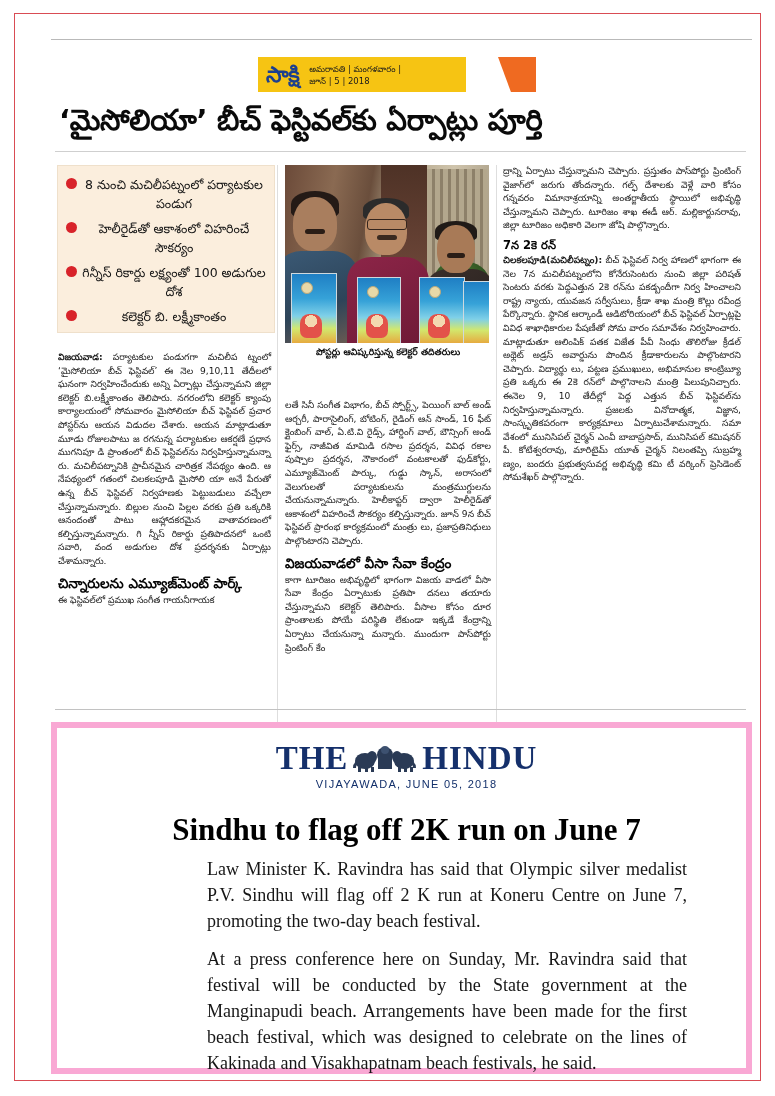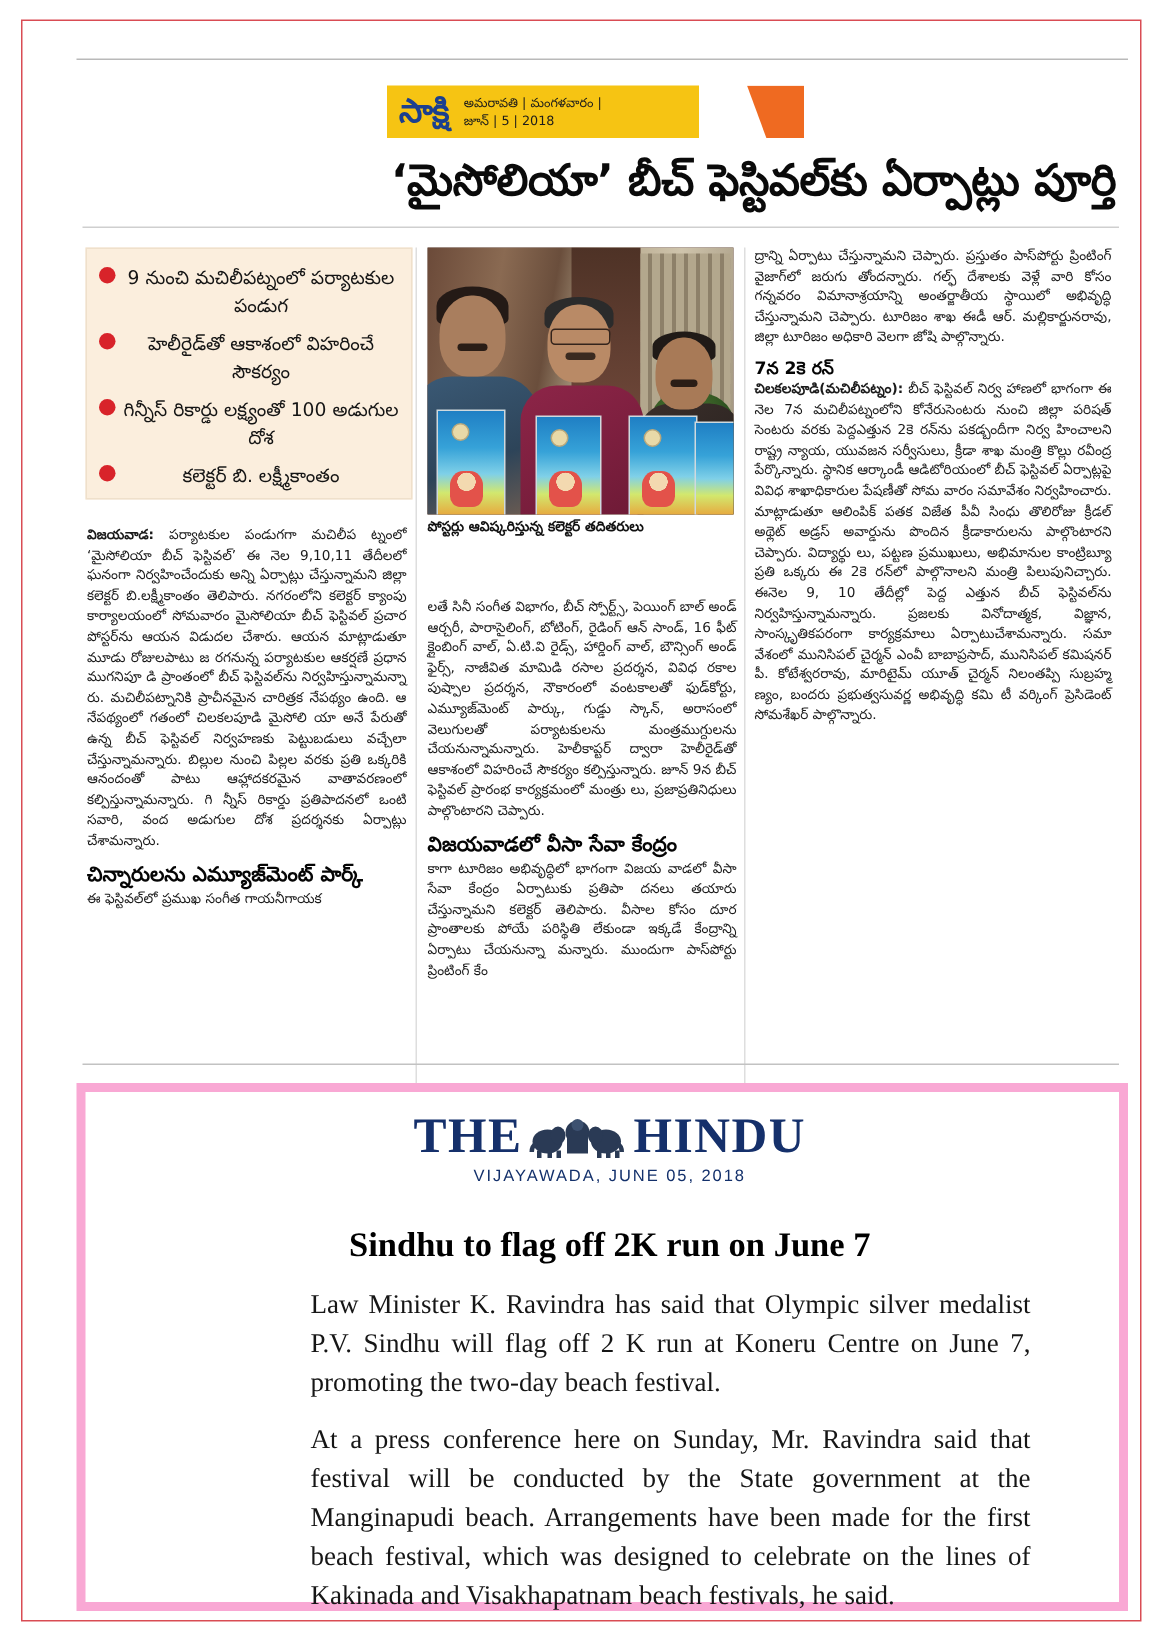--- a/index.html
+++ b/index.html
@@ -84,21 +84,21 @@
     background: #ef6a21;
     clip-path: polygon(0 0, 100% 0, 100% 100%, 34% 100%);
   }
 
   
   #headline {
     position: absolute;
     left: 8px;
     top: 62px;
     width: 685px;
-    text-align: right;
+    text-align: left;
     font-family: "DejaVu Sans", sans-serif;
     font-weight: bold;
     font-size: 29px;
     line-height: 38px;
     color: #0a0a0a;
     letter-spacing: -0.3px;
     white-space: nowrap;
   }
 
   
@@ -227,20 +227,21 @@
   #photo-caption {
     position: absolute;
     left: 234px;
     top: 307px;
     width: 206px;
     font-family: "DejaVu Sans", sans-serif;
     font-weight: bold;
     font-size: 9.2px;
     line-height: 12px;
     color: #111;
+    text-align: center;
     white-space: nowrap;
   }
 
   
   .col {
     position: absolute;
     font-family: "DejaVu Sans", sans-serif;
     font-size: 9.1px;
     line-height: 13.6px;
     color: #1a1a1a;
@@ -337,21 +338,21 @@
     margin-top: 2px;
   }
   #hindu-headline {
     position: absolute;
     left: 0;
     top: 88px;
     width: 699px;
     text-align: center;
     font-family: "Liberation Serif", serif;
     font-weight: bold;
-    font-size: 23px;
+    font-size: 31px;
     line-height: 28px;
     color: #000;
   }
   .hindu-para {
     position: absolute;
     left: 150px;
     width: 480px;
     font-family: "Liberation Serif", serif;
     font-size: 18px;
     line-height: 26px;
@@ -379,21 +380,21 @@
       </div>
     </div>
     <div id="masthead-wedge"></div>
 
     <div id="headline">‘మైసోలియా’ బీచ్ ఫెస్టివల్‌కు ఏర్పాట్లు పూర్తి</div>
     <div id="headline-rule"></div>
 
     <div id="highlight-box">
       <div class="hl-item">
         <span class="hl-bullet"></span>
-        <span class="hl-text">9 నుంచి మచిలీపట్నంలో పర్యాటకుల పండుగ</span>
+        <span class="hl-text">8 నుంచి మచిలీపట్నంలో పర్యాటకుల పండుగ</span>
       </div>
       <div class="hl-item">
         <span class="hl-bullet"></span>
         <span class="hl-text">హెలీరైడ్‌తో ఆకాశంలో విహరించే సౌకర్యం</span>
       </div>
       <div class="hl-item">
         <span class="hl-bullet"></span>
         <span class="hl-text">గిన్నీస్ రికార్డు లక్ష్యంతో 100 అడుగుల దోశ</span>
       </div>
       <div class="hl-item">

